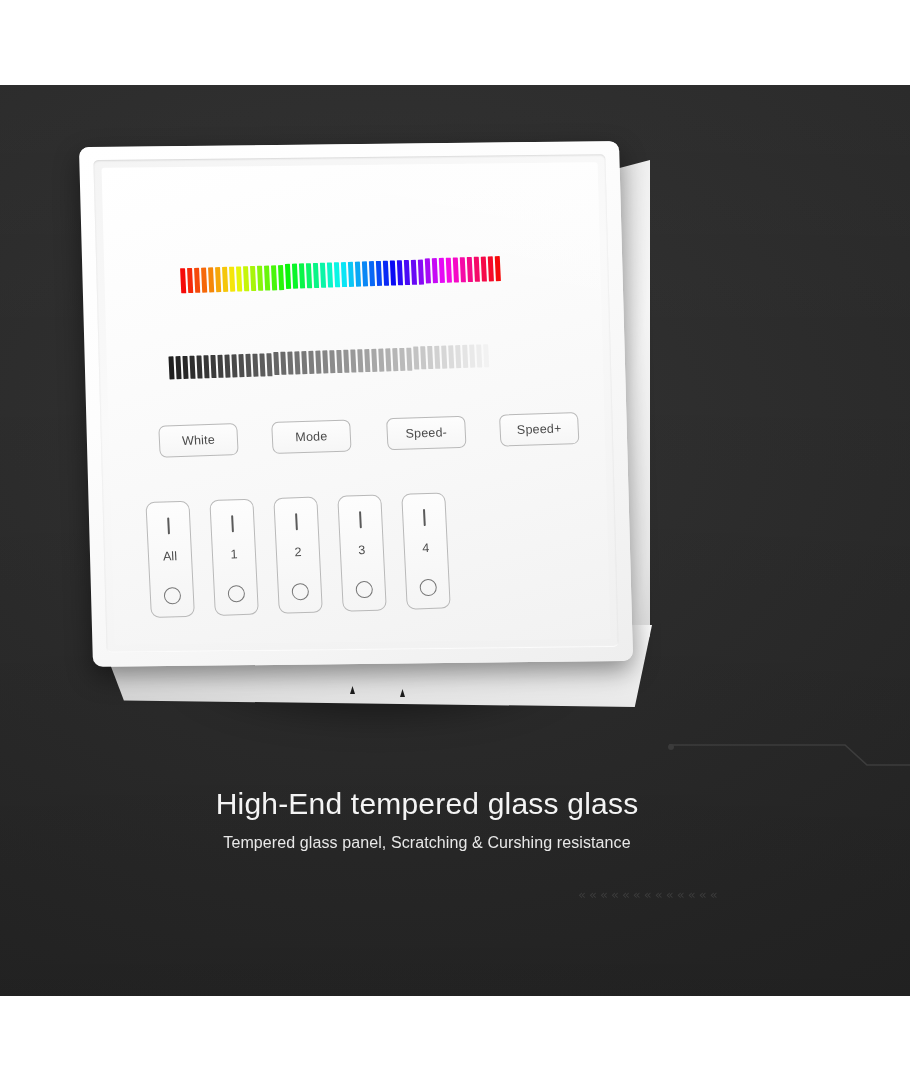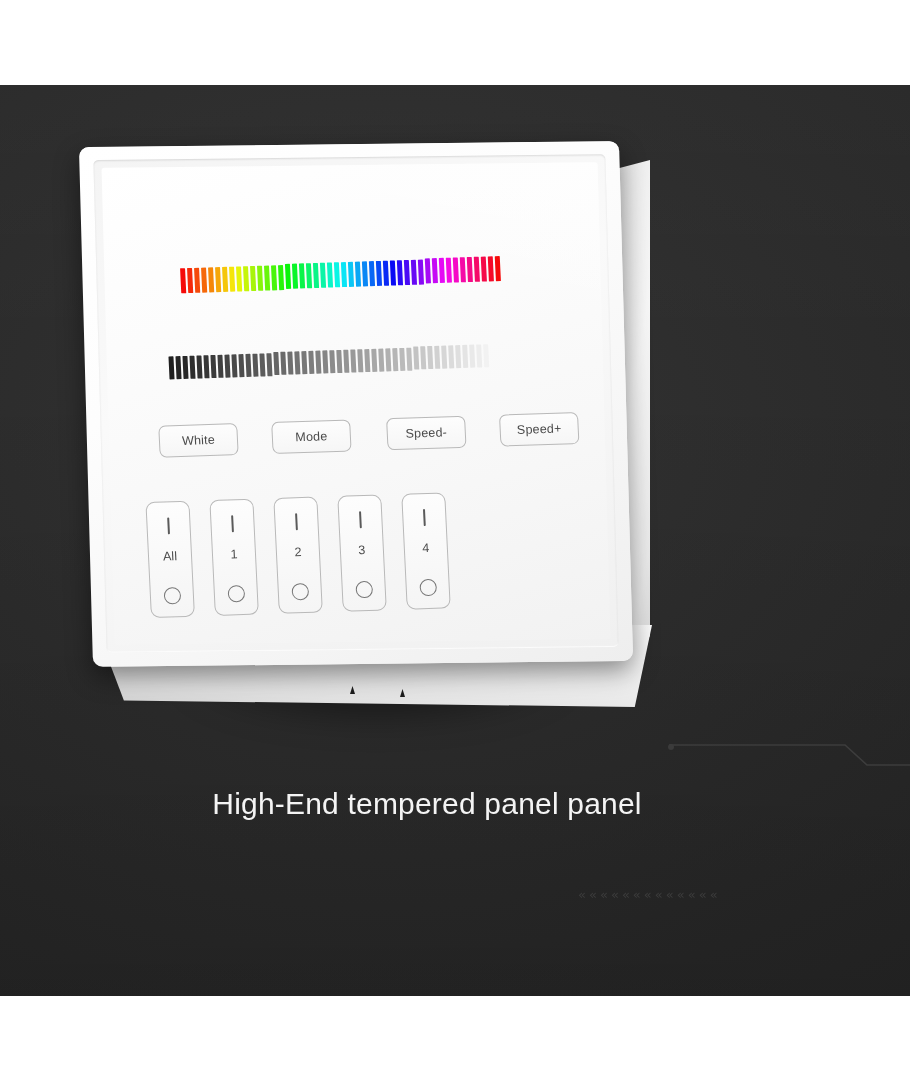--- a/index.html
+++ b/index.html
@@ -458,15 +458,16 @@
       <span>«</span>
       <span>«</span>
       <span>«</span>
       <span>«</span>
       <span>«</span>
       <span>«</span>
       <span>«</span>
       <span>«</span>
     </div>
 
-  <div class="headline">High-End tempered panel panel</div>
+  <div class="headline">High-End tempered glass glass</div>
+  <div class="subline">Tempered glass panel, Scratching &amp; Curshing resistance</div>
 
 </div>
 
 </body></html>

